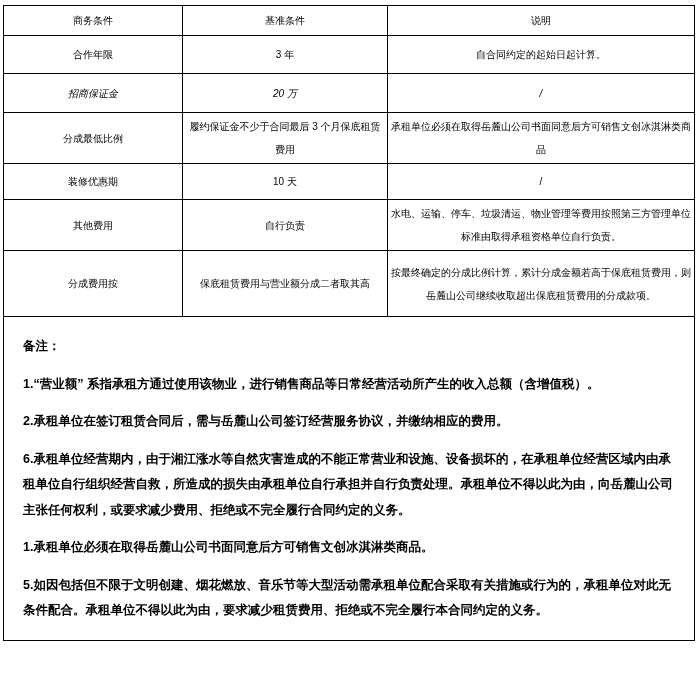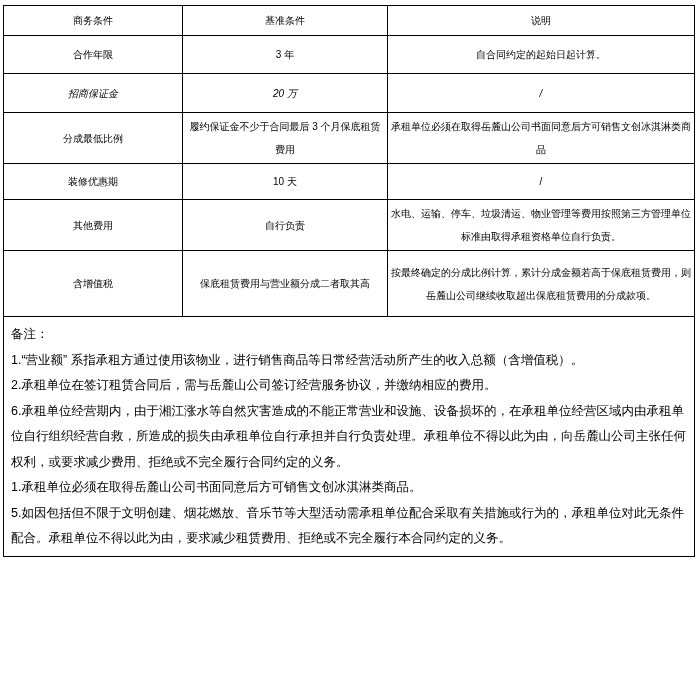--- a/index.html
+++ b/index.html
@@ -46,21 +46,21 @@
   tr.r-settle  > * { height: 66px; }
   tr.r-cycle   > * { height: 56px; }
   tr.r-remarks > td {
     height: 214px;
     text-align: left;
     vertical-align: top;
     padding: 5px 7px 4px 7px;
     line-height: 25.5px;
     font-size: 12.5px;
   }
-  .remark-line { margin: 0; }
+  .remark-line { margin: 12px; font-weight: bold; }
 </style>
 </head>
 <body>
 
 <div class="page">
   <table class="terms">
     <colgroup>
       <col class="c1">
         <col class="c2">
         <col class="c3">
@@ -90,21 +90,21 @@
         <td>装修优惠期</td>
         <td>10 天</td>
         <td>/</td>
       </tr>
       <tr class="r-other">
         <td>其他费用</td>
         <td>自行负责</td>
         <td>水电、运输、停车、垃圾清运、物业管理等费用按照第三方管理单位标准由取得承租资格单位自行负责。</td>
       </tr>
       <tr class="r-settle">
-        <td>含增值税</td>
+        <td>分成费用按</td>
         <td>保底租赁费用与营业额分成二者取其高</td>
         <td>按最终确定的分成比例计算，累计分成金额若高于保底租赁费用，则岳麓山公司继续收取超出保底租赁费用的分成款项。</td>
       </tr>
       <tr class="r-remarks">
         <td colspan="3">
           <p class="remark-line">备注：</p>
           <p class="remark-line">1.“营业额”  系指承租方通过使用该物业，进行销售商品等日常经营活动所产生的收入总额（含增值税）。</p>
           <p class="remark-line">2.承租单位在签订租赁合同后，需与岳麓山公司签订经营服务协议，并缴纳相应的费用。</p>
           <p class="remark-line">6.承租单位经营期内，由于湘江涨水等自然灾害造成的不能正常营业和设施、设备损坏的，在承租单位经营区域内由承租单位自行组织经营自救，所造成的损失由承租单位自行承担并自行负责处理。承租单位不得以此为由，向岳麓山公司主张任何权利，或要求减少费用、拒绝或不完全履行合同约定的义务。</p>
           <p class="remark-line">1.承租单位必须在取得岳麓山公司书面同意后方可销售文创冰淇淋类商品。</p>

